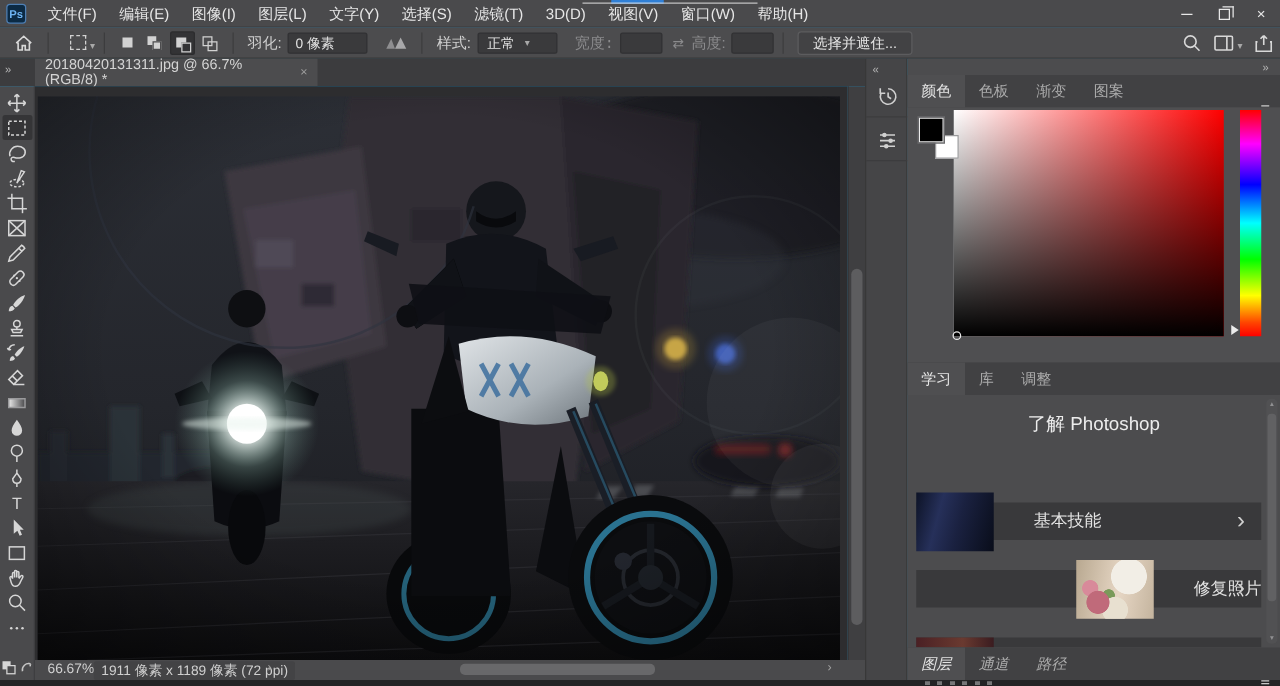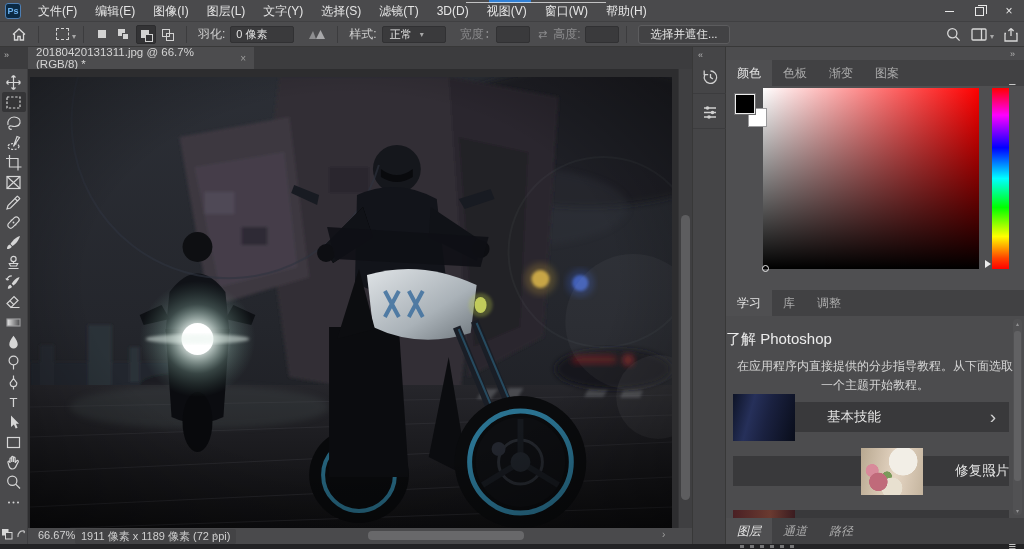--- a/index.html
+++ b/index.html
@@ -76,21 +76,21 @@
   .color-body{position:absolute;left:0;top:39px;width:298px;height:204px;background:#4f4f51;}
   .swatch-fg{position:absolute;left:9px;top:8px;width:20px;height:20px;background:#000;border:1px solid #ececec;outline:1px solid #6a6a6c;z-index:2;}
   .swatch-bg{position:absolute;left:22px;top:22px;width:19px;height:19px;background:#fff;border:1px solid #9a9a9c;z-index:1;}
   .color-field{position:absolute;left:37px;top:2px;width:216px;height:181px;background:linear-gradient(to top,#000,rgba(0,0,0,0)),linear-gradient(to right,#fff,#ff0000);}
   .field-cursor{position:absolute;left:-1px;bottom:-3px;width:7px;height:7px;border:1px solid #e8e8e8;border-radius:50%;}
   .hue-bar{position:absolute;left:266px;top:2px;width:17px;height:181px;background:linear-gradient(to bottom,#ff0000 0%,#ff00ff 15%,#0000ff 33%,#00ffff 50%,#00ff00 66%,#ffff00 82%,#ff4400 94%,#ff0000 100%);}
   .hue-pointer{position:absolute;left:-7px;bottom:1px;width:0;height:0;border-top:4px solid transparent;border-bottom:4px solid transparent;border-left:6px solid #ececec;}
   
   .learn-tabs{top:243px;}
   .learn-body{position:absolute;left:0;top:269px;width:298px;height:202px;background:#4c4c4e;overflow:hidden;}
-  .learn-title{font-size:15px;color:#ececec;margin:14px 0 8px 0;}
+  .learn-title{text-align:center;font-size:15px;color:#ececec;margin:14px 0 8px 0;}
   .learn-desc{width:276px;margin:0 auto;text-align:center;font-size:12px;line-height:1.55;color:#d6d6d6;}
   .card{position:absolute;left:7px;width:276px;height:30px;background:#39393b;display:flex;align-items:center;}
   .card-thumb{width:62px;height:47px;flex:0 0 auto;}
   .thumb-basic{background:linear-gradient(105deg,#0d1326 0%,#26305a 30%,#1a2140 55%,#090d1a 100%);}
   .thumb-repair{background:radial-gradient(circle at 28% 72%,#c06a7a 0 16%,transparent 17%),radial-gradient(circle at 50% 85%,#e8e0d0 0 20%,transparent 21%),radial-gradient(circle at 18% 48%,#d88a9a 0 11%,transparent 12%),radial-gradient(circle at 42% 60%,#7a9a5a 0 10%,transparent 11%),radial-gradient(circle at 68% 28%,#f2eee6 0 26%,transparent 27%),linear-gradient(100deg,#b8a890,#e6d6c4 55%,#c4b49e);}
   .card-label{font-size:13.5px;color:#e4e4e4;margin-left:32px;}
   .card-chev{position:absolute;right:13px;font-size:19px;color:#d0d0d0;}
   .card-sliver{position:absolute;left:7px;top:194px;width:276px;height:8px;background:#39393b;}
   .card-sliver .t{position:absolute;left:0;top:0;width:62px;height:8px;background:linear-gradient(90deg,#4a2024,#6a3a30 60%,#3a1c20);}
   .learn-scroll{position:absolute;right:2px;top:3px;width:9px;height:196px;background:#515153;border-radius:4px;}
@@ -557,21 +557,20 @@
     </div>
 
     <div class="ptabs learn-tabs">
       <div class="ptab active">学习</div>
       <div class="ptab">库</div>
       <div class="ptab">调整</div>
       <span class="pmenu" style="top:249px;">≡</span>
     </div>
     <div class="learn-body">
       <div class="learn-title">了解 Photoshop</div>
-      <div class="learn-desc">在应用程序内直接提供的分步指导教程。从下面选取一个主题开始教程。</div>
       <div class="card" style="top:86px;">
         <div class="card-thumb thumb-basic"></div>
         <div class="card-label">基本技能</div>
         <div class="card-chev">›</div>
       </div>
       <div class="card" style="top:140px;justify-content:flex-end;">
         <div class="card-thumb thumb-repair"></div>
         <div class="card-label">修复照片</div>
         <div class="card-chev">›</div>
       </div>

